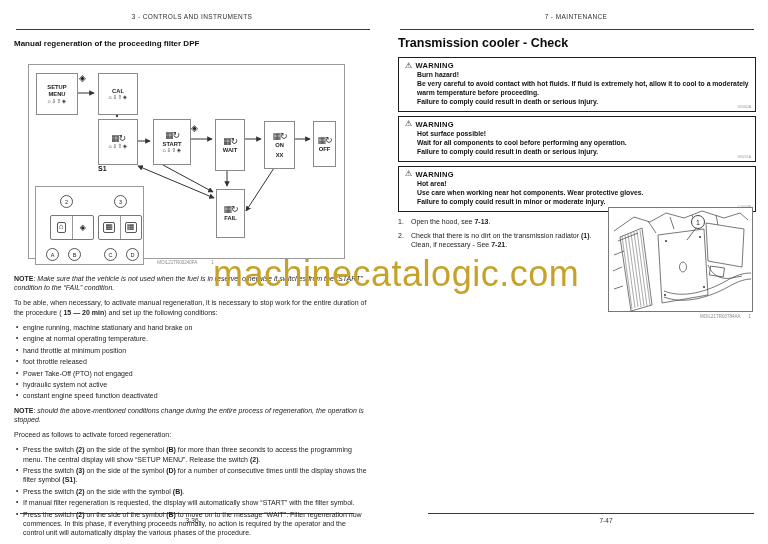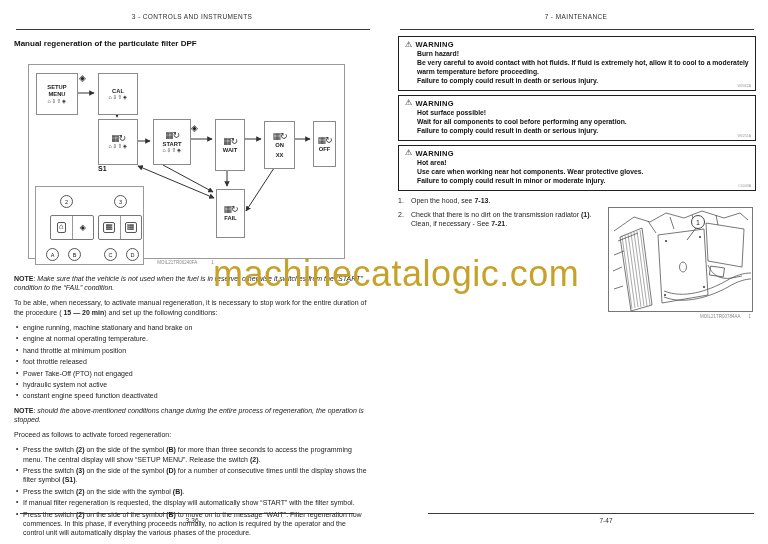--- a/index.html
+++ b/index.html
@@ -62,21 +62,21 @@
   
   .watermark{position:absolute;left:213px;top:253px;z-index:40;font-size:36px;font-weight:normal;
              letter-spacing:.5px;pointer-events:none;white-space:nowrap;}
 </style>
 </head>
 <body>
 
 <div class="page page-left">
   <div class="page-header">3 - CONTROLS AND INSTRUMENTS</div>
   <div class="header-rule"></div>
-  <div class="doc-title-sm">Manual regeneration of the particulate filter DPF</div>
+  <div class="doc-title-sm">Manual regeneration of the proceeding filter DPF</div>
 
   <div class="flowchart">
     <svg class="arrowsvg" viewBox="0 0 315 193">
       <defs>
         <marker id="ah" viewBox="0 0 8 8" refX="7" refY="4" markerWidth="5.5" markerHeight="5.5" orient="auto-start-reverse">
           <path d="M0,0 L8,4 L0,8 Z" fill="#333"></path>
         </marker>
       </defs>
       <g stroke="#333" stroke-width="1" fill="none">
         <line x1="47" y1="28" x2="65" y2="28" marker-end="url(#ah)"></line>
@@ -196,20 +196,21 @@
 
   <div class="page-footer-rule pl-foot"></div>
   <div class="page-footer">3-36</div>
 </div>
 
 <div class="page page-right">
   <div class="page-header">7 - MAINTENANCE</div>
   <div class="header-rule"></div>
 
   <div class="rtext">
+    <div class="doc-title-lg">Transmission cooler - Check</div>
 
     <div>
 
         <div class="warnbox">
           <div class="warnhead">
             <span class="tri">⚠</span>
             <span>WARNING</span>
           </div>
           <div class="warnbody">
             <div>Burn hazard!</div>

